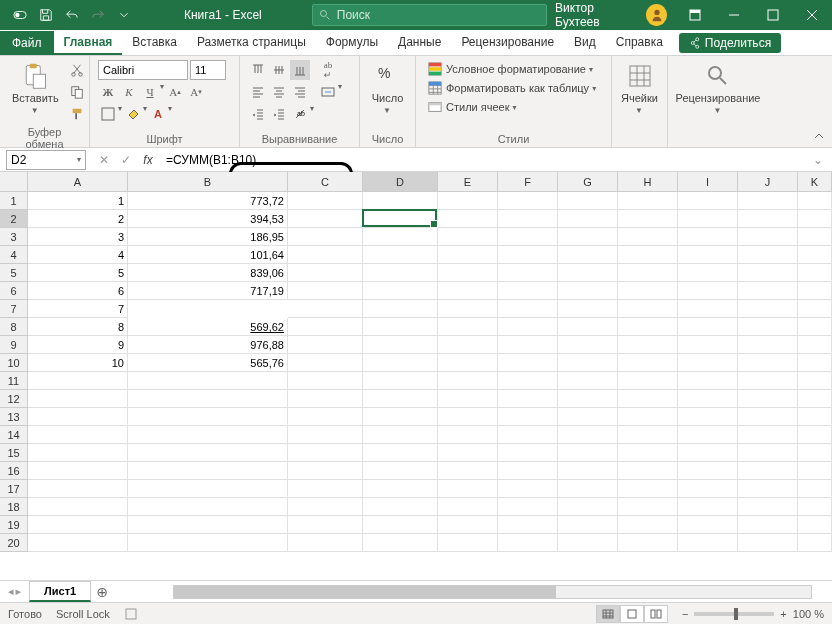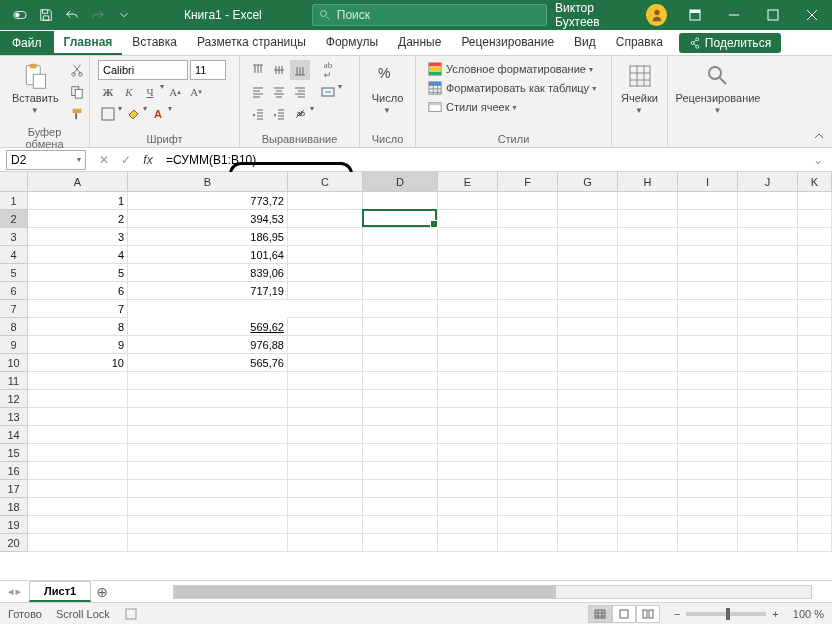--- a/index.html
+++ b/index.html
@@ -717,15 +717,15 @@
         <svg width="12" height="10">
           <rect x="1" y="1" width="4" height="8" fill="none" stroke="#666"></rect>
           <rect x="7" y="1" width="4" height="8" fill="none" stroke="#666"></rect>
         </svg>
       </div>
   </div>
   <div class="zoom">
     <span style="cursor:pointer">−</span>
     <div class="zoom-slider"></div>
     <span style="cursor:pointer">+</span>
-    <span style="margin-left:8px">100 %</span>
+    <span style="">100 %</span>
   </div>
 </div>
 
 </body></html>

